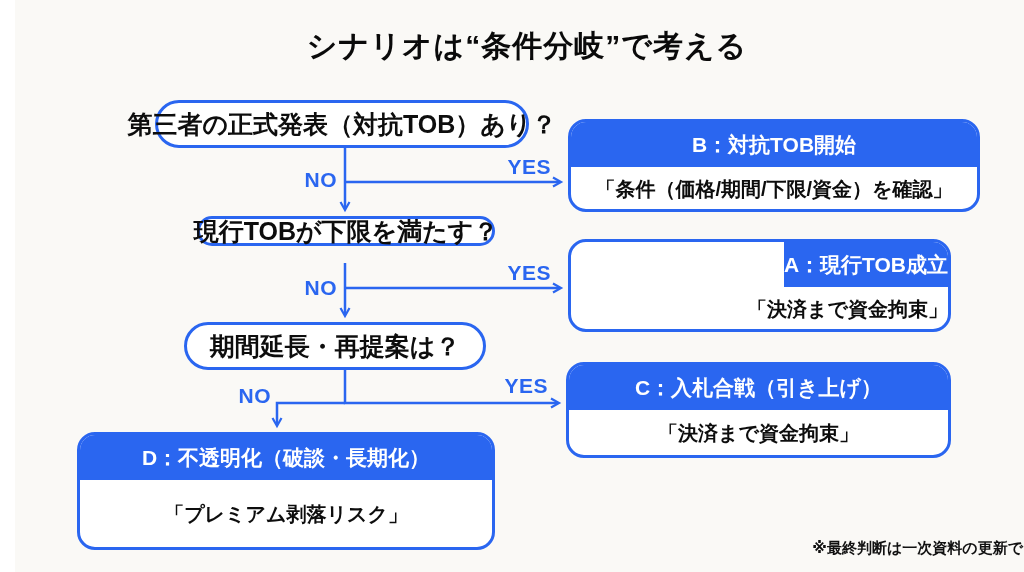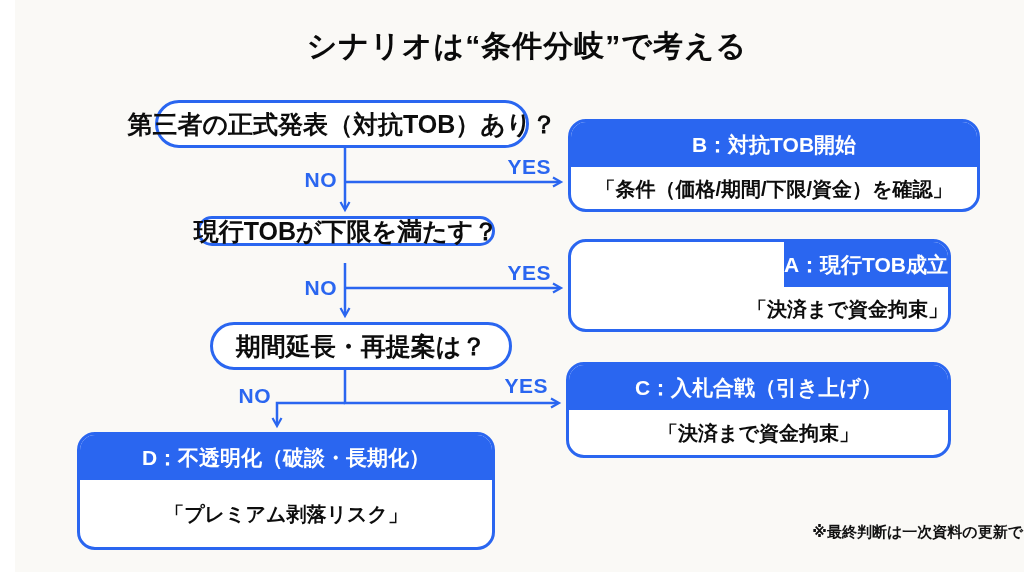--- a/index.html
+++ b/index.html
@@ -34,21 +34,21 @@
     display: flex;
     align-items: center;
     justify-content: center;
     font-size: 25px;
     font-weight: 700;
     color: #0d0d0d;
     white-space: nowrap;
   }
   .decision.q1 { left: 140px; top: 100px; width: 374px; height: 48px; }
   .decision.q2 { left: 182px; top: 216px; width: 298px; height: 30px; }
-  .decision.q3 { left: 195px; top: 322px; width: 302px; height: 48px; }
+  .decision.q3 { left: 169px; top: 322px; width: 302px; height: 48px; }
 
   .outcome {
     position: absolute;
     box-sizing: border-box;
     background: #ffffff;
     border: 3px solid #2a66f0;
     border-radius: 18px;
     overflow: hidden;
     display: flex;
     flex-direction: column;
@@ -101,21 +101,21 @@
   .edge-label.yes1 { left: 476px; top: 155px; }
   .edge-label.no1  { left: 262px; top: 168px; }
   .edge-label.yes2 { left: 476px; top: 261px; }
   .edge-label.no2  { left: 262px; top: 276px; }
   .edge-label.yes3 { left: 473px; top: 374px; }
   .edge-label.no3  { left: 196px; top: 384px; }
 
   .footnote {
     position: absolute;
     right: 16px;
-    top: 523px;
+    top: 539px;
     font-size: 15px;
     font-weight: 700;
     color: #111111;
   }
 </style>
 </head>
 <body>
 
 <div class="page">
 

